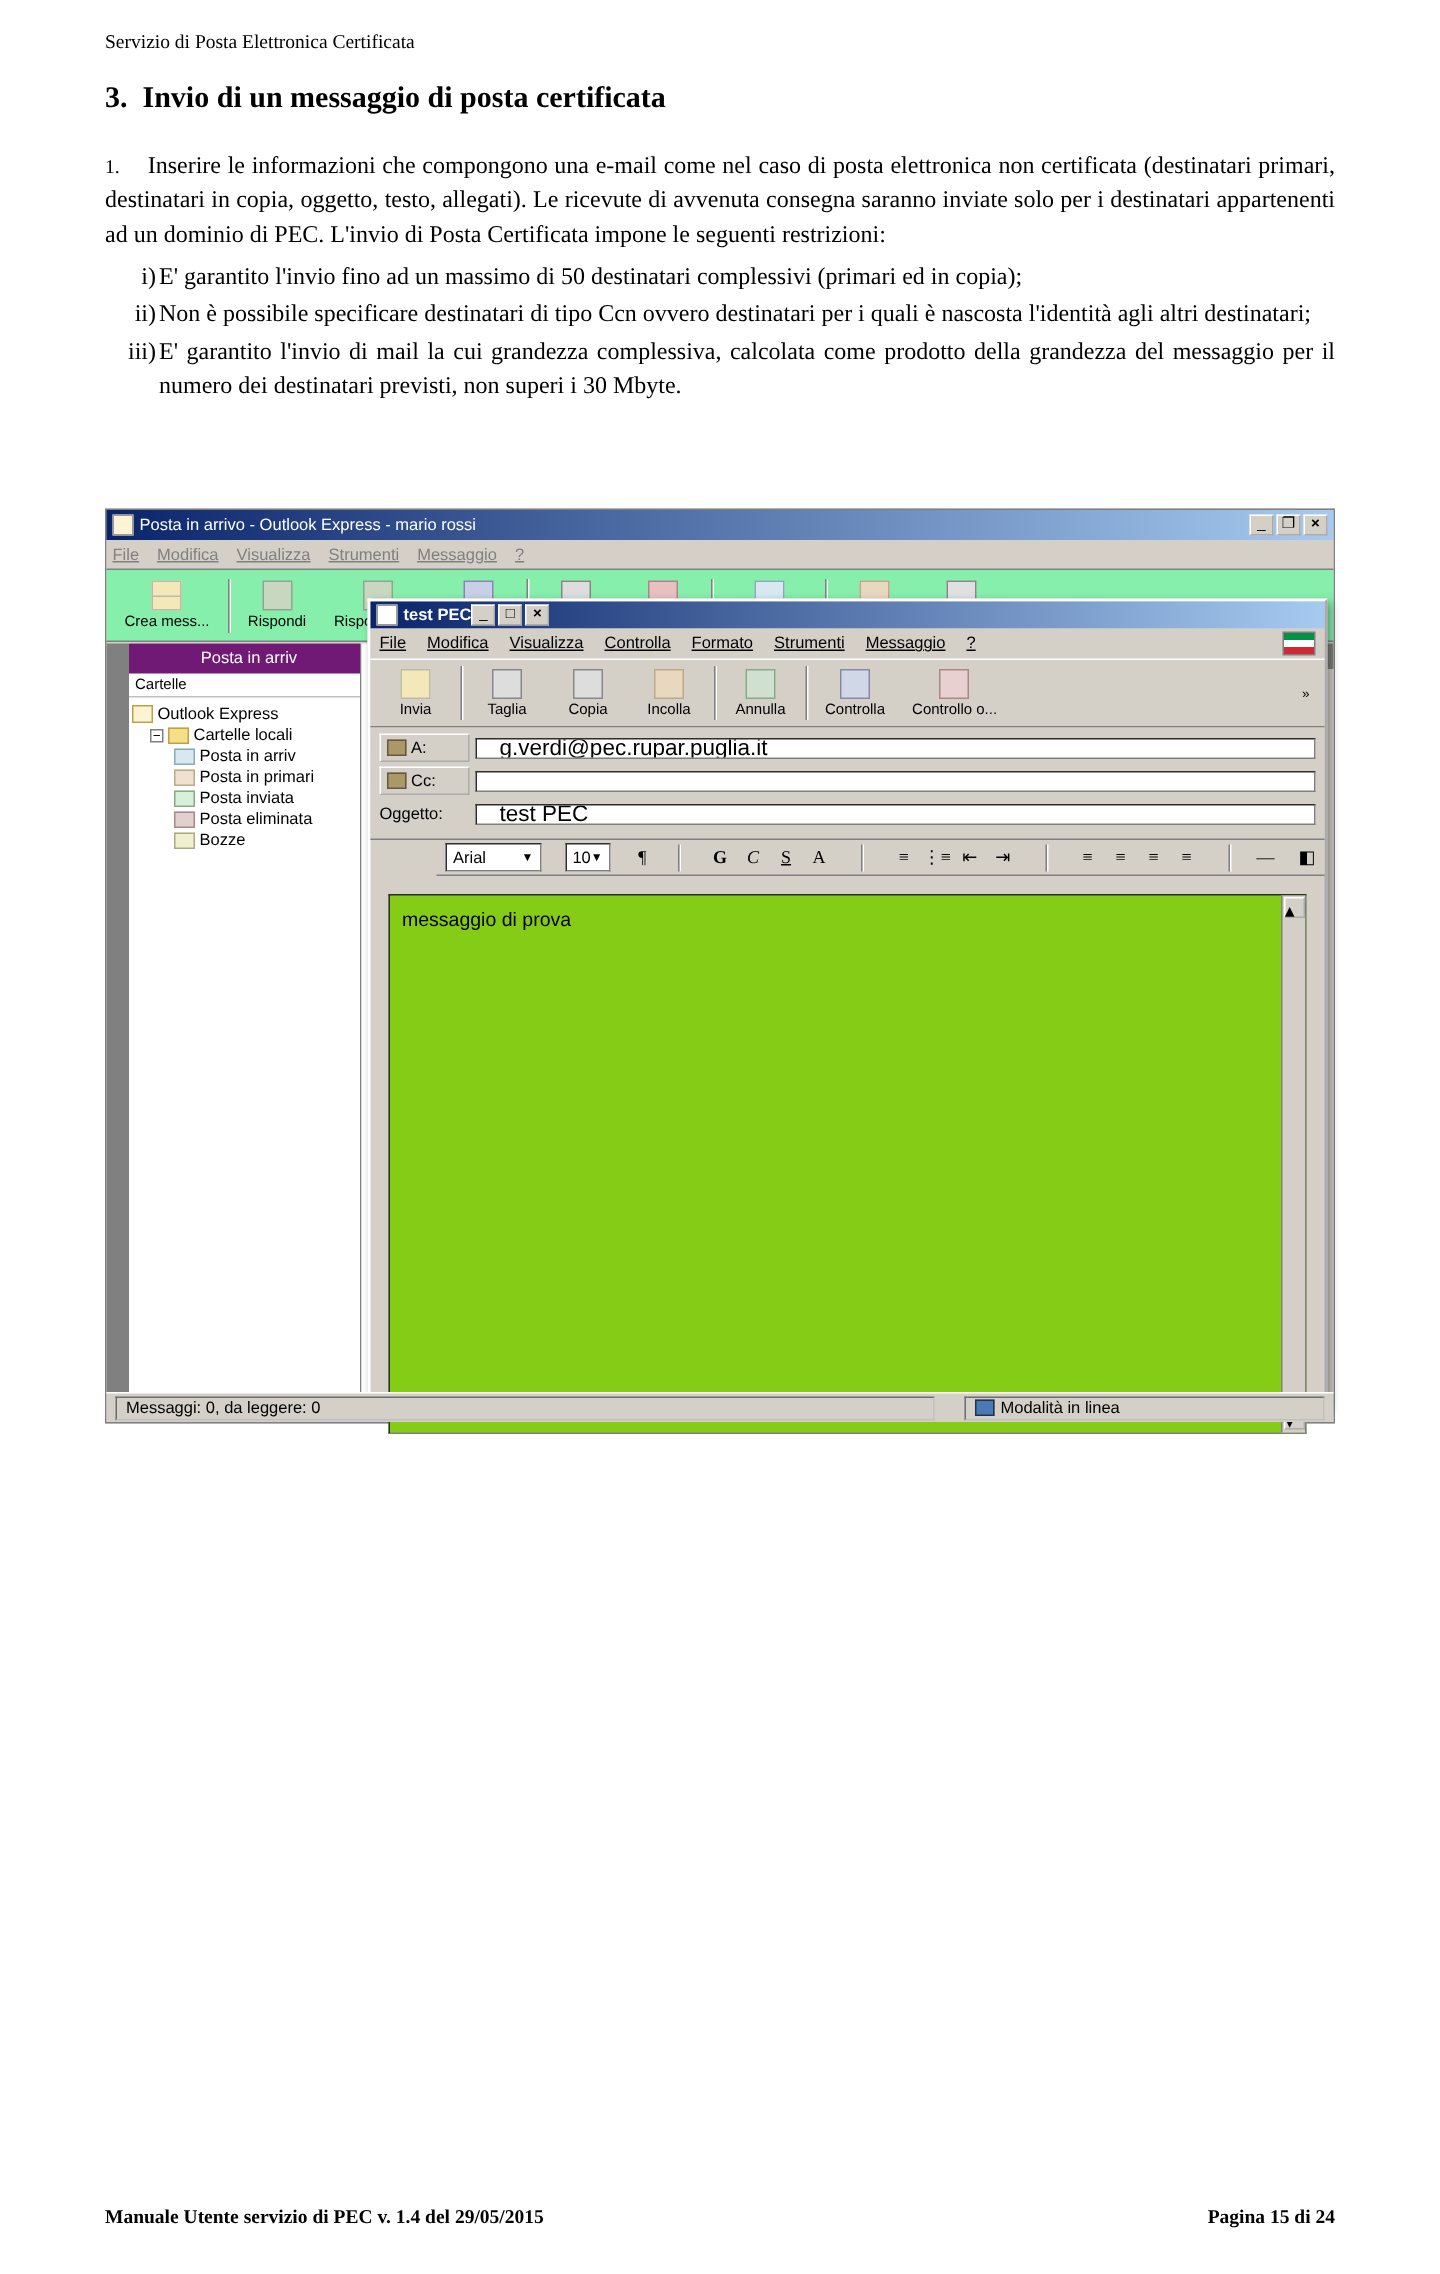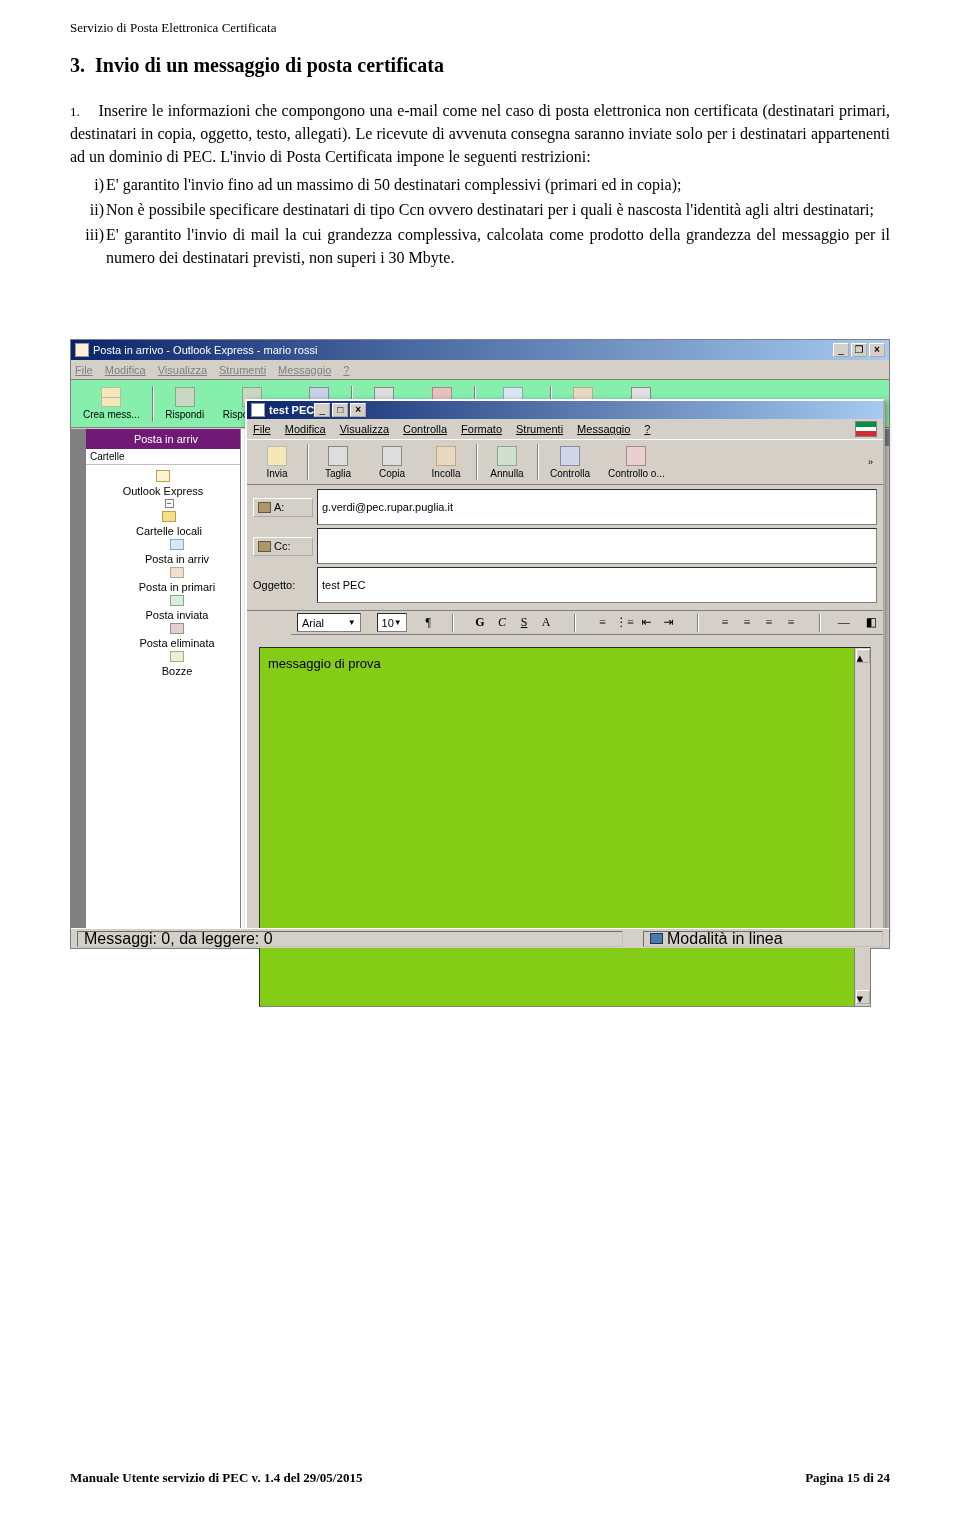--- a/index.html
+++ b/index.html
@@ -155,21 +155,20 @@
     .tree {
       padding: 4px 2px;
       font-size: 11px;
     }
     .tree-node {
       display: flex;
       align-items: center;
       gap: 3px;
       padding: 1px 0;
       white-space: nowrap;
-      flex-direction: column;
     }
     .tree-indent-1 { padding-left: 12px; }
     .tree-indent-2 { padding-left: 28px; }
     .expander { width: 9px; height: 9px; border: 1px solid #808080; text-align: center; line-height: 7px; font-size: 9px; color: #000; background: #fff; }
 
     .main-area {
       flex: 1;
       position: relative;
       background: #fff;
     }
@@ -246,25 +245,25 @@
       gap: 3px;
     }
     .field-label.btn {
       border: 1px outset #fff;
       background: #d4d0c8;
       padding: 0 4px;
     }
     .book-icon { width: 13px; height: 11px; background: #a96; border: 1px solid #654; }
     .field-input {
       flex: 1;
-      height: 36px;
+      height: 14px;
       border: 1px inset #808080;
       background: #fff;
-      padding: 0 4px;
-      font-size: 11px;
+      padding: 0 15px;
+      font-size: 15px;
       line-height: 17px;
       font-family: Tahoma, Arial, sans-serif;
     }
 
     .format-bar {
       height: 24px;
       background: #d4d0c8;
       display: flex;
       align-items: center;
       padding: 0 6px;
@@ -341,21 +340,21 @@
     .statusbar {
       position: absolute;
       bottom: 0;
       left: 0;
       right: 0;
       height: 20px;
       background: #d4d0c8;
       border-top: 1px solid #fff;
       display: flex;
       align-items: center;
-      font-size: 16px;
+      font-size: 11px;
       padding: 0 6px;
       gap: 20px;
     }
     .status-cell {
       border: 1px inset #c0c0c0;
       padding: 1px 6px;
       height: 16px;
       display: flex;
       align-items: center;
       gap: 4px;

